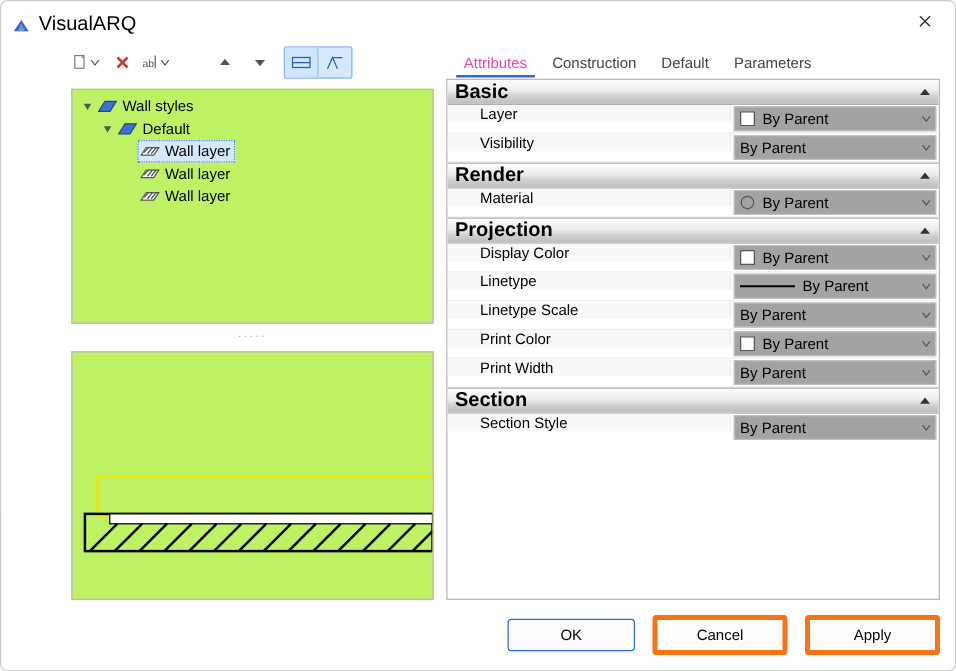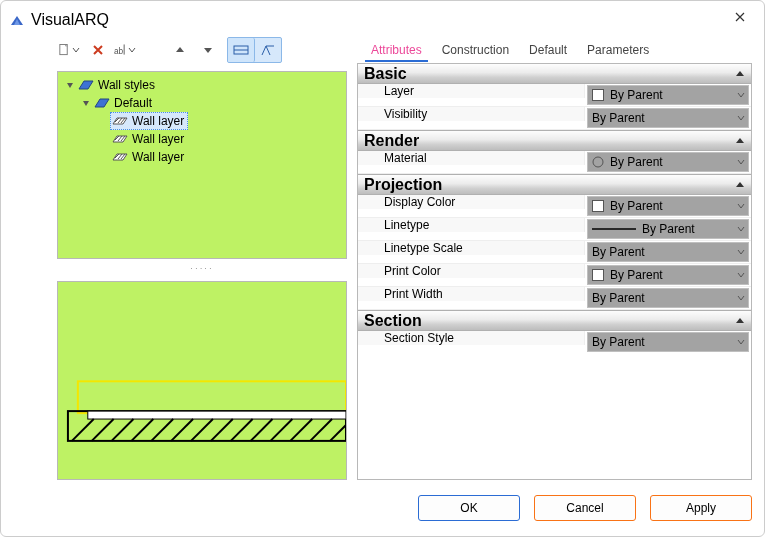--- a/index.html
+++ b/index.html
@@ -273,21 +273,21 @@
     height: 36px;
     display: flex;
     align-items: center;
     justify-content: flex-end;
     gap: 14px;
     padding-top: 10px;
   }
   .btn {
     min-width: 100px;
     height: 24px;
-    border: 1px solid #f97316;
+    border: 4px solid #f97316;
     background: #fdfdfd;
     border-radius: 3px;
     font-size: 12px;
     display: inline-flex;
     align-items: center;
     justify-content: center;
   }
   .btn.primary {
     border: 1px solid #2b6cd4;
   }

